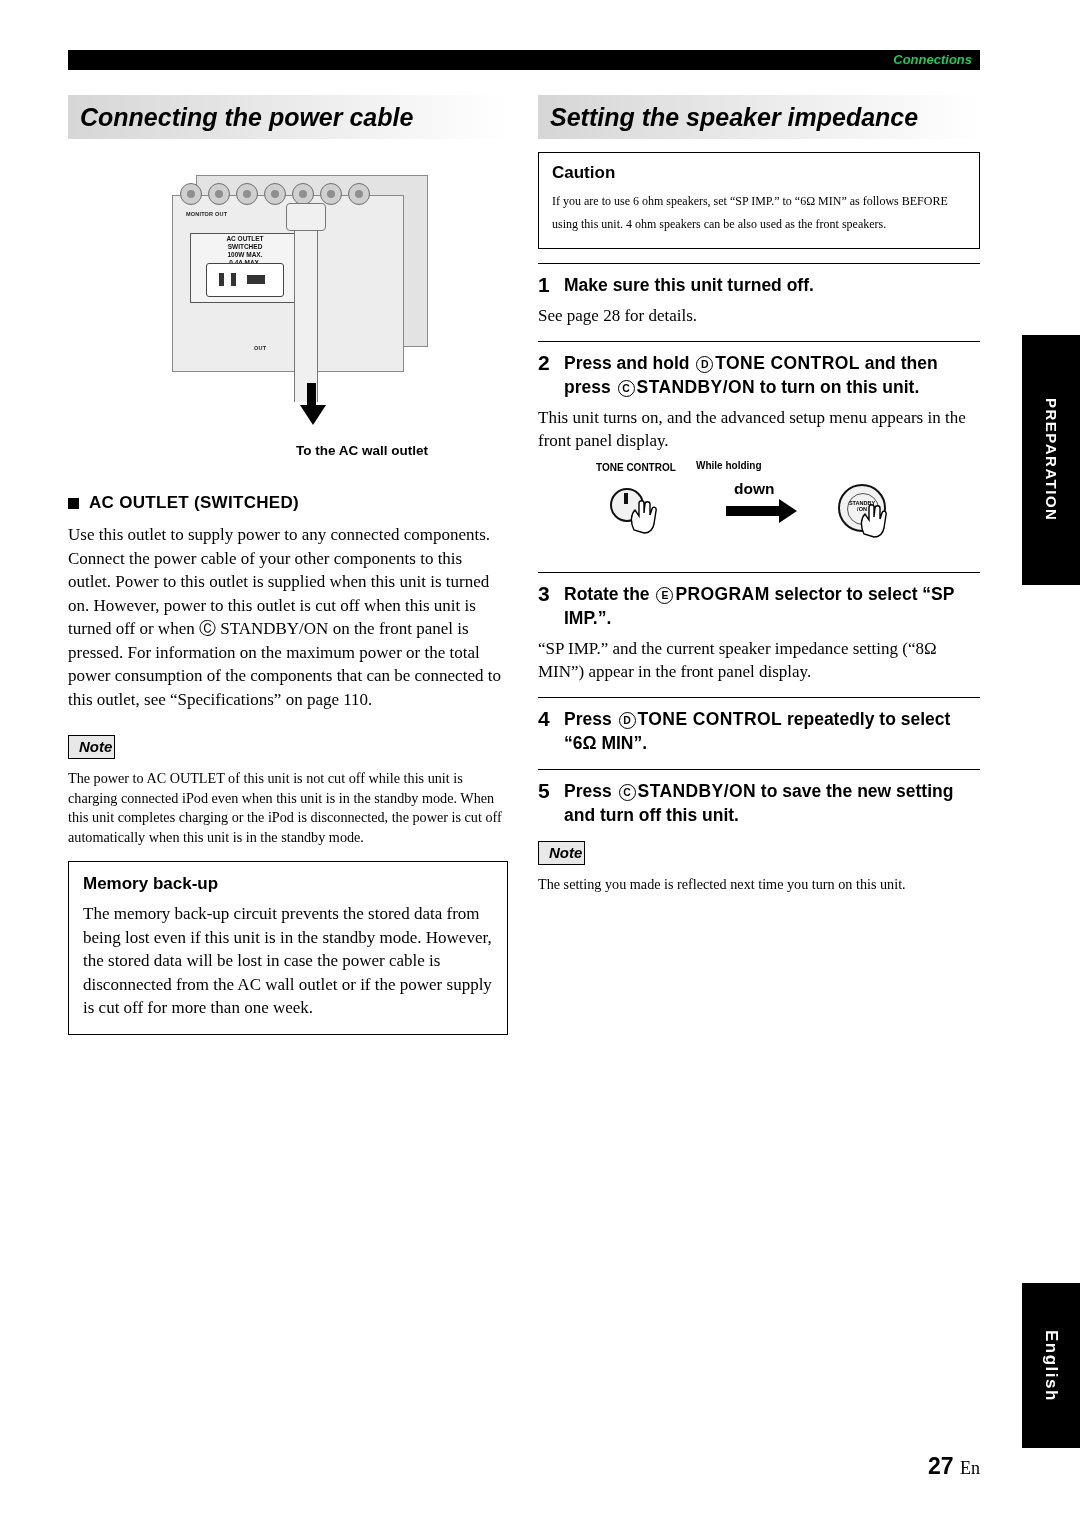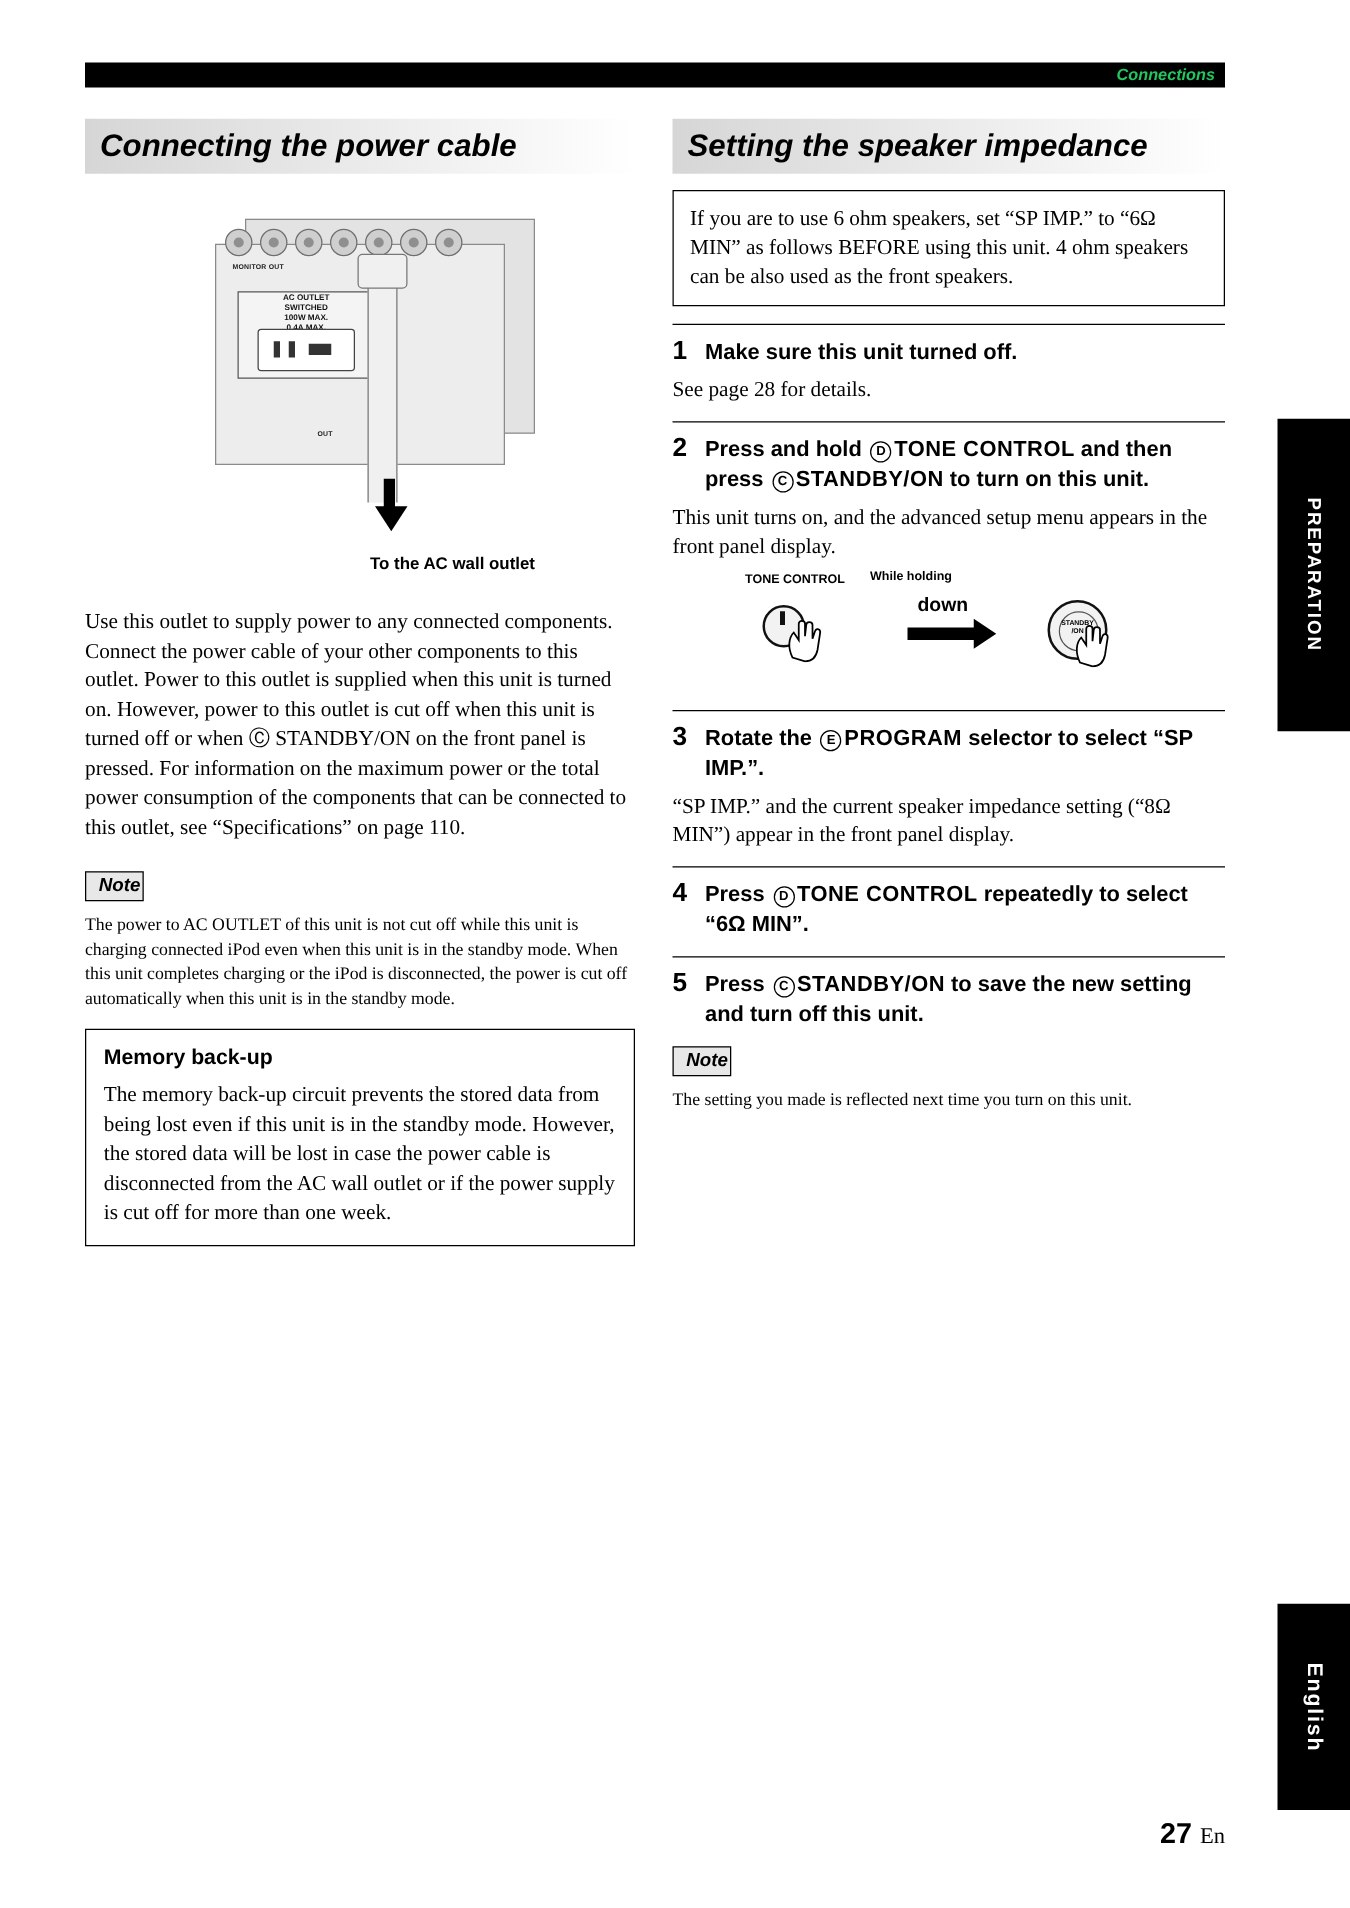--- a/index.html
+++ b/index.html
@@ -115,21 +115,21 @@
     font-family:"Liberation Sans", sans-serif; font-weight:bold; font-size:17px;
     margin:0 0 8px 0;
   }
   .framed p { font-size:17px; line-height:23.5px; margin:0; }
 
   
   .caution-box { border:1.5px solid #000; padding:10px 13px 12px 13px; }
   .caution-box h4 {
     font-family:"Liberation Sans", sans-serif; font-weight:bold; font-size:17px; margin:0 0 7px 0;
   }
-  .caution-box p { font-size:17px; line-height:23px; margin:0; }
+  .caution-box p { font-size:12px; line-height:23px; margin:0; }
 
   .step { border-top:1.5px solid #000; padding-top:9px; margin-top:14px; }
   .step-row { display:flex; gap:9px; }
   .step-num {
     font-family:"Liberation Sans", sans-serif; font-weight:bold; font-size:21px; line-height:24px;
     min-width:17px;
   }
   .step-title {
     font-family:"Liberation Sans", sans-serif; font-weight:bold; font-size:17.5px; line-height:24px;
   }
@@ -255,35 +255,40 @@
 
       <div class="plug-cord"></div>
       <div class="plug-head"></div>
 
       <div class="arrow-stem"></div>
       <div class="arrow-down"></div>
 
       <div class="illus-caption">To the AC wall outlet</div>
     </div>
 
+    <div class="sq-head">
+      <span class="sq"></span>
+      <span>AC OUTLET (SWITCHED)</span>
+    </div>
 
     <p class="body">Use this outlet to supply power to any connected components. Connect the power cable of your other components to this outlet. Power to this outlet is supplied when this unit is turned on. However, power to this outlet is cut off when this unit is turned off or when Ⓒ STANDBY/ON on the front panel is pressed. For information on the maximum power or the total power consumption of the components that can be connected to this outlet, see “Specifications” on page 110.</p>
 
     <div class="note-tag">Note</div>
     <p class="small">The power to AC OUTLET of this unit is not cut off while this unit is charging connected iPod even when this unit is in the standby mode. When this unit completes charging or the iPod is disconnected, the power is cut off automatically when this unit is in the standby mode.</p>
 
     <div class="framed">
       <h4>Memory back-up</h4>
       <p>The memory back-up circuit prevents the stored data from being lost even if this unit is in the standby mode. However, the stored data will be lost in case the power cable is disconnected from the AC wall outlet or if the power supply is cut off for more than one week.</p>
     </div>
   </div>
 
   <div class="col-right">
 
     <div class="caution-box">
+      <h4>Caution</h4>
       <p>If you are to use 6 ohm speakers, set “SP IMP.” to “6Ω MIN” as follows BEFORE using this unit. 4 ohm speakers can be also used as the front speakers.</p>
     </div>
 
     
     <div class="step">
       <div class="step-row">
         <div class="step-num">1</div>
         <div class="step-title">Make sure this unit turned off.</div>
       </div>
       <p class="step-body">See page 28 for details.</p>

